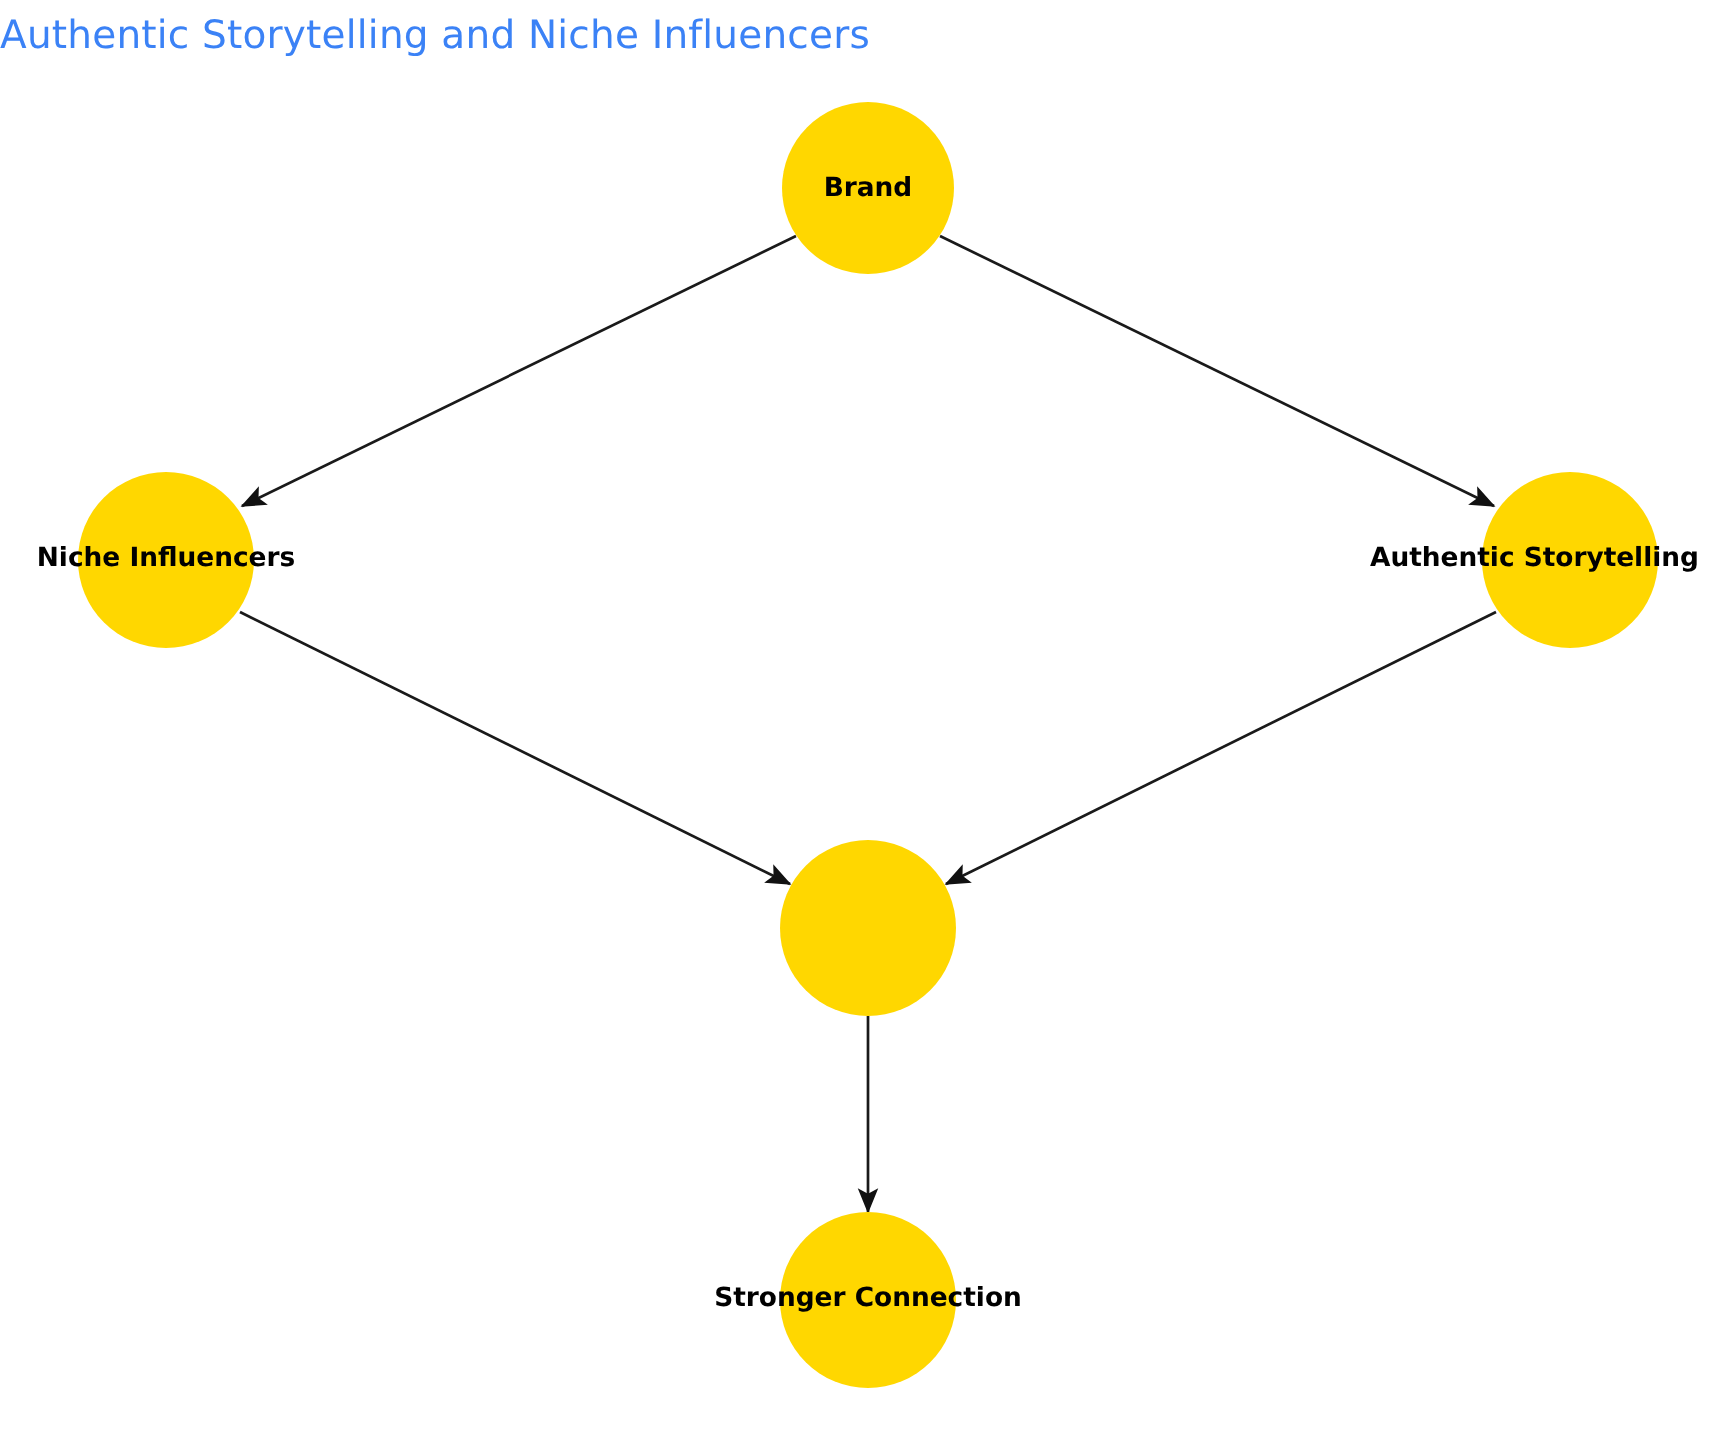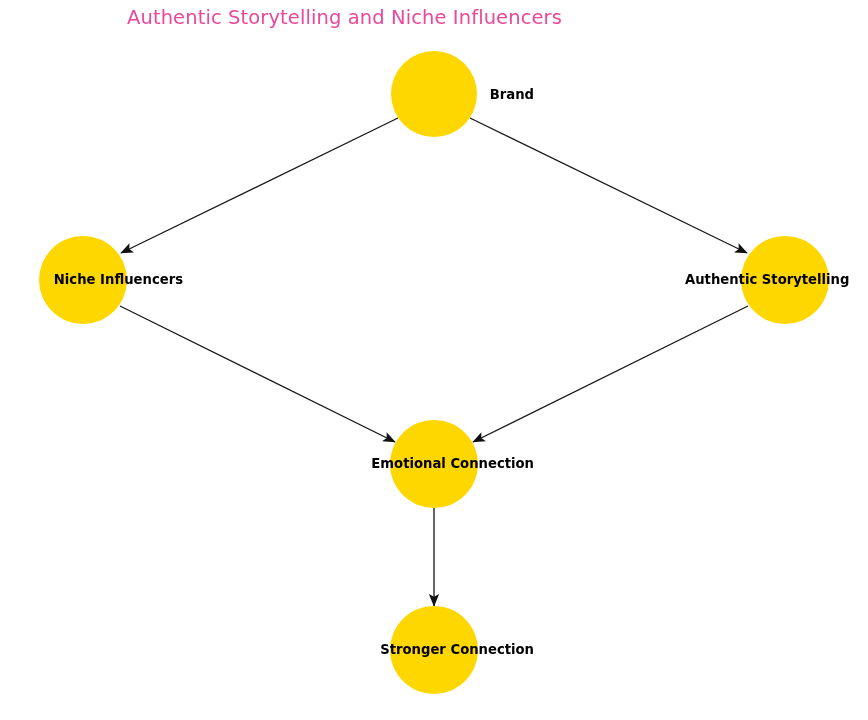--- a/index.html
+++ b/index.html
@@ -18,25 +18,25 @@
     width: 868px;
     height: 720px;
     background: #ffffff;
     overflow: hidden;
   }
   #graph-title {
     position: absolute;
     left: 0;
     top: 6px;
     width: 689px;
-    text-align: center;
+    text-align: left;
     font-family: "DejaVu Sans", sans-serif;
     font-size: 19.5px;
     font-weight: 400;
-    color: #ec4899;
+    color: #3b82f6;
     letter-spacing: 0.1px;
     white-space: nowrap;
   }
   #edge-layer {
     position: absolute;
     left: 0;
     top: 0;
     width: 868px;
     height: 720px;
   }
@@ -45,21 +45,21 @@
     border-radius: 50%;
     background: #FFD700;
   }
   .node-label {
     position: absolute;
     font-family: "DejaVu Sans", sans-serif;
     font-size: 13.2px;
     font-weight: bold;
     color: #000000;
     white-space: nowrap;
-    text-align: right;
+    text-align: center;
     line-height: 1;
   }
 </style>
 </head>
 <body>
 
 <div id="stage">
 
   <div id="graph-title">Authentic Storytelling and Niche Influencers</div>
 
@@ -84,18 +84,17 @@
   <div class="graph-node" style="left:391px; top:51px; width:86px; height:86px;"></div>
   <div class="node-label" style="left:334px; top:88px; width:200px;">Brand</div>
 
   <div class="graph-node" style="left:39px; top:236px; width:88px; height:88px;"></div>
   <div class="node-label" style="left:-17px; top:273px; width:200px;">Niche Influencers</div>
 
   <div class="graph-node" style="left:741px; top:236px; width:88px; height:88px;"></div>
   <div class="node-label" style="left:685px; top:273px; width:200px; text-align:left;">Authentic Storytelling</div>
 
   <div class="graph-node" style="left:390px; top:420px; width:88px; height:88px;"></div>
-  <div class="node-label" style="left:334px; top:457px; width:200px;">Emotional Connection</div>
 
   <div class="graph-node" style="left:390px; top:606px; width:88px; height:88px;"></div>
   <div class="node-label" style="left:334px; top:643px; width:200px;">Stronger Connection</div>
 
 </div>
 
 </body></html>

